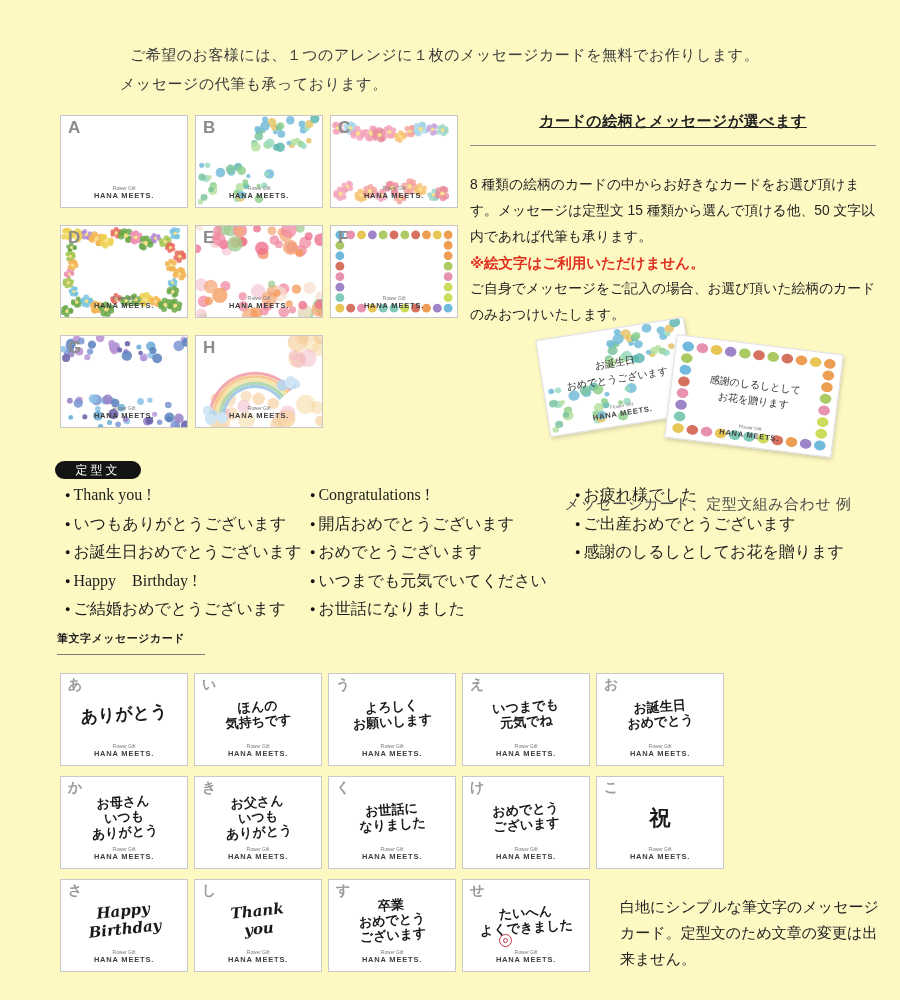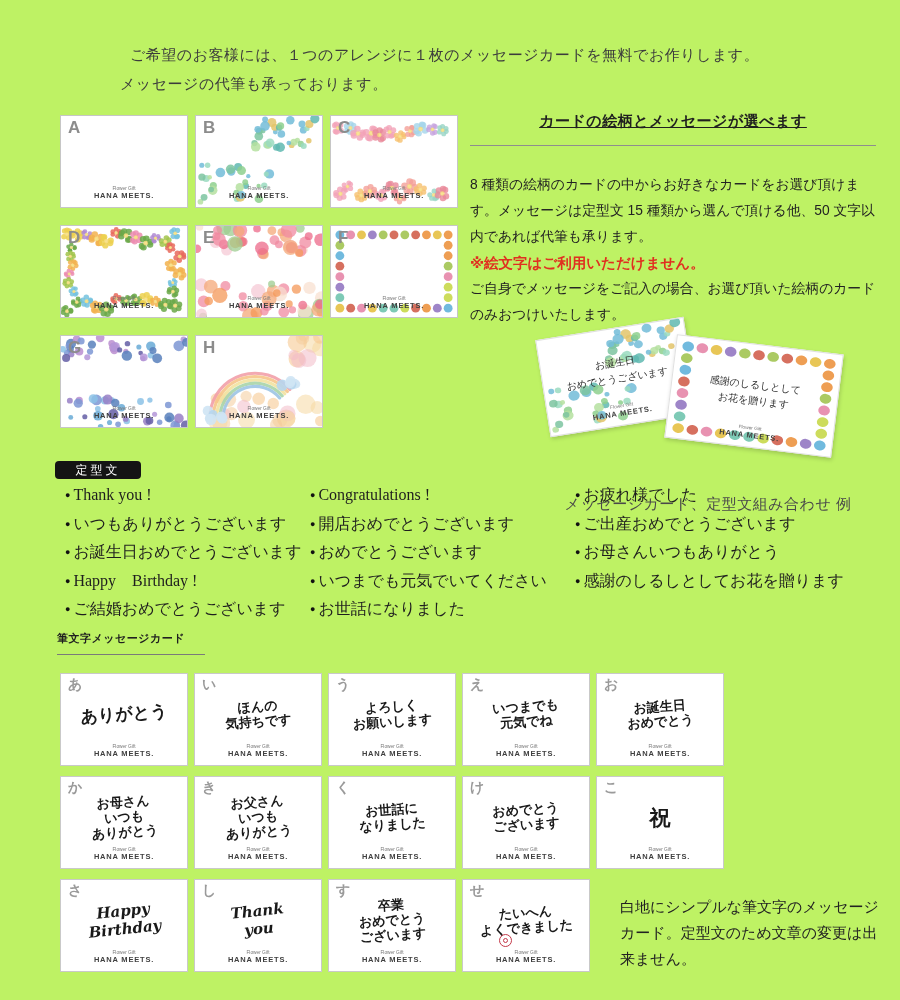--- a/index.html
+++ b/index.html
@@ -1,17 +1,17 @@
 <!DOCTYPE html>
 <html><head>
 <meta charset="utf-8">
 <style>
   html,body{margin:0;padding:0;background:#fff;}
   body{width:900px;height:1000px;position:relative;font-family:"Liberation Sans","DejaVu Sans",sans-serif;color:#333;}
-  .page{position:absolute;inset:0;width:900px;height:1000px;background:#bef264;overflow:hidden;}
+  .page{position:absolute;inset:0;width:900px;height:1000px;background:#fef9c3;overflow:hidden;}
 
   
   .intro{position:absolute;left:120px;top:40px;font-size:15px;line-height:29px;color:#3c3c3c;letter-spacing:0.5px;}
   .intro .l1{text-indent:10px;}
 
   
   .design-grid{position:absolute;left:60px;top:115px;width:410px;height:315px;}
   .dcard{position:absolute;width:128px;height:93px;border:1px solid #c6c6c6;background:#fff;box-sizing:border-box;}
   .deco{position:absolute;left:0;top:0;width:100%;height:100%;}
   .dletter{position:absolute;left:7px;top:2px;font-size:17px;font-weight:bold;color:#8c8c8c;z-index:3;}
@@ -31,21 +31,21 @@
   .example{position:absolute;left:540px;top:320px;width:336px;height:124px;}
   .ex-card{position:absolute;background:#fff;border:1px solid #e0e0e0;box-shadow:1px 2px 4px rgba(0,0,0,0.18);box-sizing:border-box;}
   .ex1{left:2px;top:8px;width:150px;height:98px;transform:rotate(-9deg);}
   .ex2{left:130px;top:24px;width:168px;height:104px;transform:rotate(7deg);}
   .ex-msg{position:absolute;left:0;width:100%;text-align:center;font-size:10px;line-height:16px;color:#2c2c2c;white-space:pre-line;z-index:3;}
   .ex1 .ex-msg{top:26px;}
   .ex2 .ex-msg{top:32px;}
   .ex-caption{position:absolute;left:540px;top:447px;width:336px;text-align:center;font-size:15px;color:#4a4a4a;letter-spacing:0.5px;margin-top:48px;}
 
   
-  .badge{position:absolute;left:55px;top:461px;width:86px;height:18px;background:#141414;color:#fff;border-radius:4px;
+  .badge{position:absolute;left:55px;top:461px;width:86px;height:18px;background:#141414;color:#fff;border-radius:9px;
          text-align:center;font-size:12px;line-height:18px;letter-spacing:3px;font-family:"Liberation Serif","DejaVu Serif",serif;}
   .phrases{position:absolute;left:65px;top:481px;width:815px;display:flex;
            font-family:"Liberation Serif","DejaVu Serif",serif;font-size:16px;color:#1e1e1e;}
   .phrases ul{list-style:none;margin:0;padding:0;}
   .phrases li{line-height:27.5px;white-space:nowrap;}
   .phrases li::before{content:"●";font-size:9px;vertical-align:2px;margin-right:3px;color:#111;}
   .pcol1{width:245px;}
   .pcol2{width:265px;}
   .pcol3{width:305px;}
 
@@ -977,21 +977,20 @@
     <ul class="pcol2">
       <li>Congratulations !</li>
       <li>開店おめでとうございます</li>
       <li>おめでとうございます</li>
       <li>いつまでも元気でいてください</li>
       <li>お世話になりました</li>
     </ul>
     <ul class="pcol3">
       <li>お疲れ様でした</li>
       <li>ご出産おめでとうございます</li>
-      <li>お母さんいつもありがとう</li>
       <li>感謝のしるしとしてお花を贈ります</li>
     </ul>
   </div>
 
   <div class="brush-head">筆文字メッセージカード</div>
 
   <div class="brush-grid">
     <div class="bcard" style="left:0;top:0">
       <span class="bkana">あ</span>
       <div class="btext lg">ありがとう</div>

